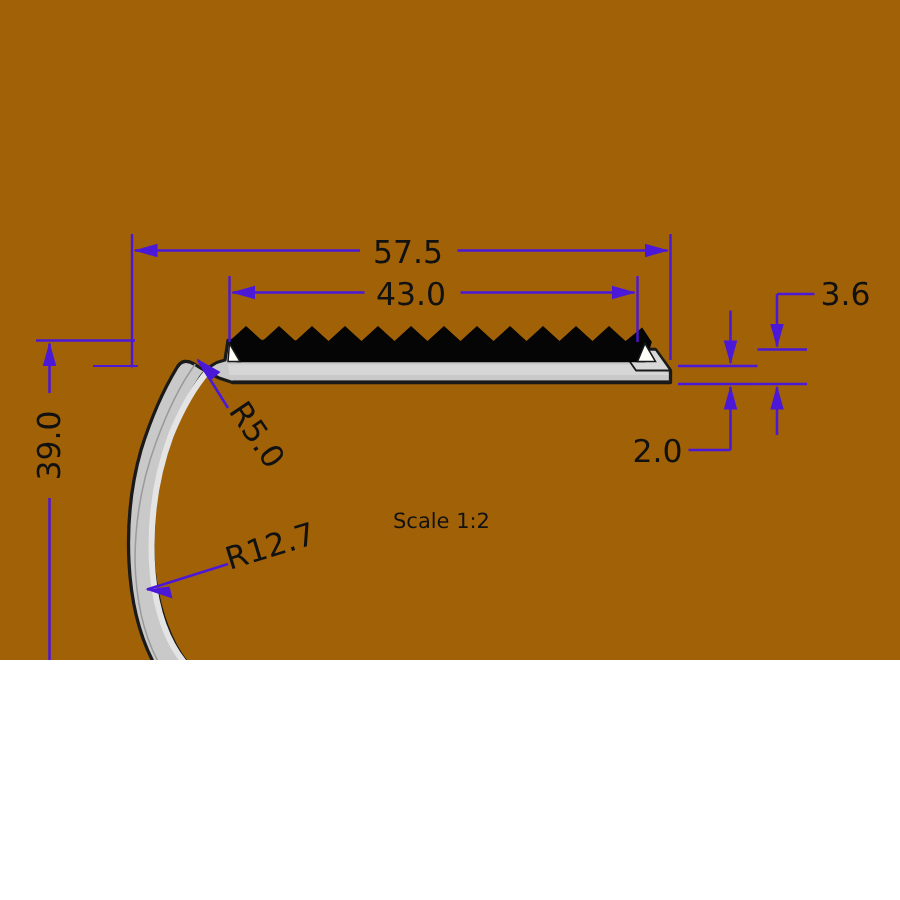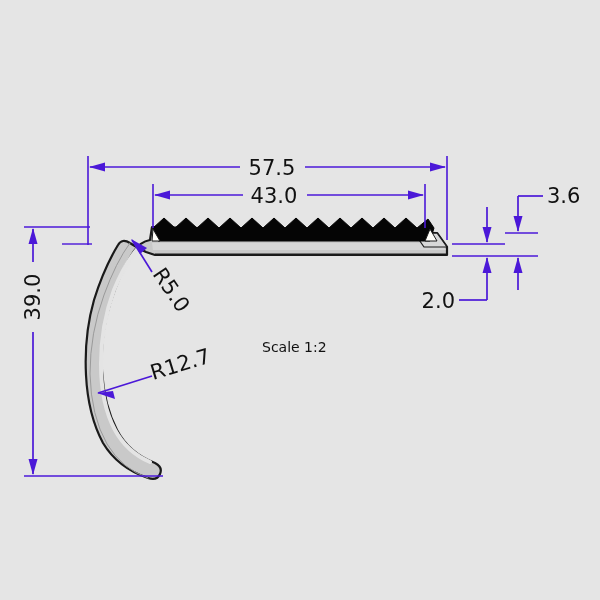--- a/index.html
+++ b/index.html
@@ -3,22 +3,22 @@
 <meta charset="utf-8">
 <style>
   html, body {
     margin: 0;
     padding: 0;
     background: #ffffff;
   }
   #root {
     position: relative;
     width: 600px;
-    height: 600px;
-    background: #e5e5e5;
+    height: 440px;
+    background: #a16207;
     overflow: hidden;
     font-family: "DejaVu Sans", "Liberation Sans", sans-serif;
   }
   #drawing {
     position: absolute;
     left: 0;
     top: 0;
     width: 600px;
     height: 600px;
   }

